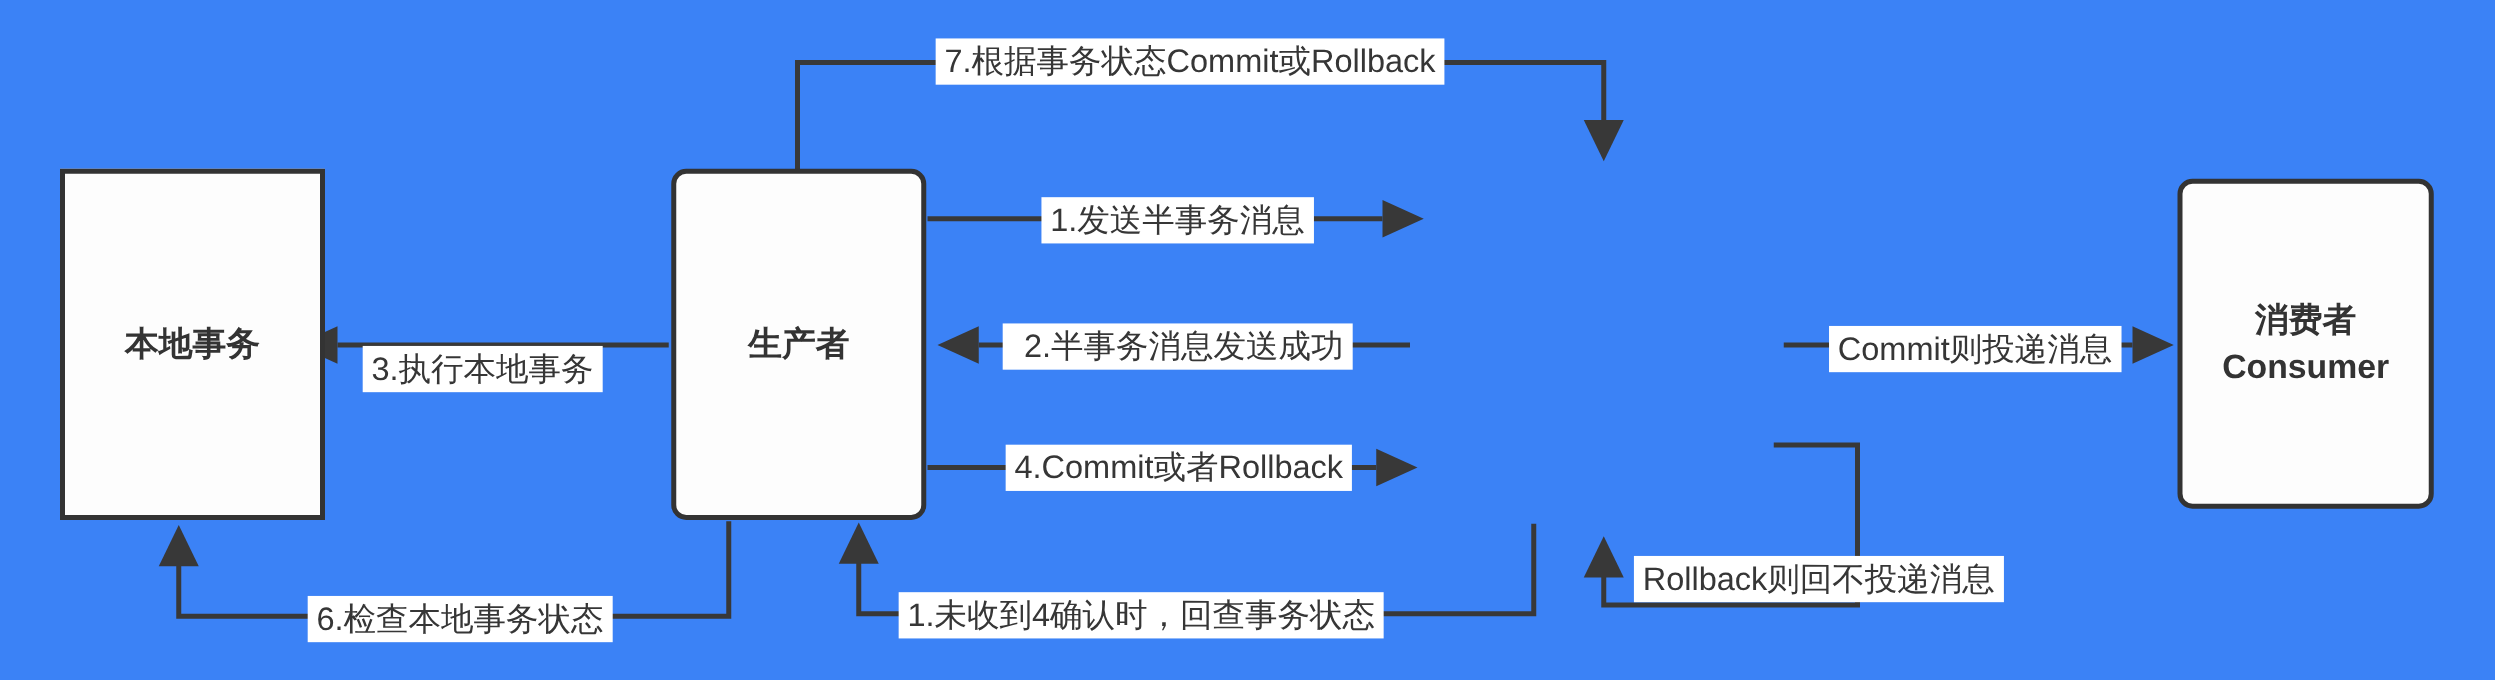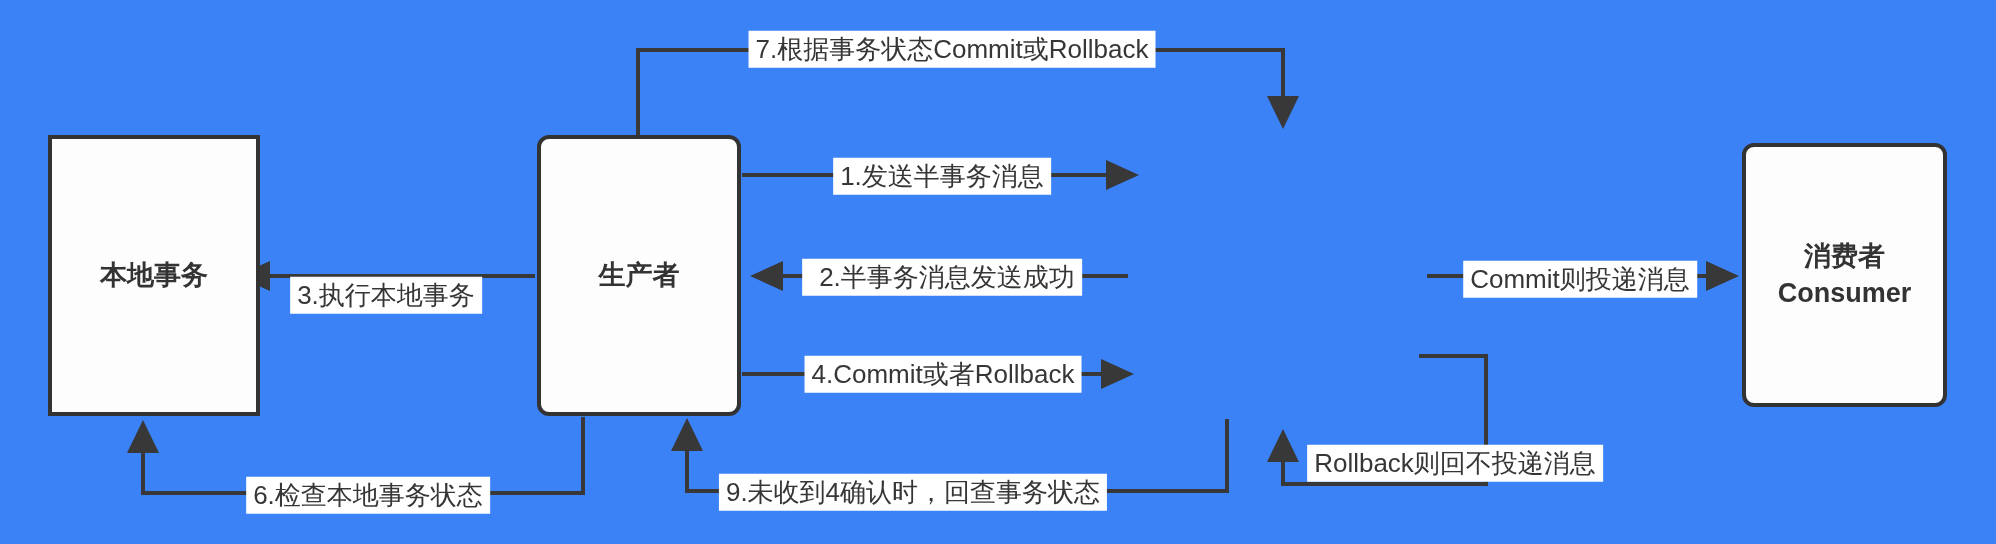--- a/index.html
+++ b/index.html
@@ -87,21 +87,21 @@
     </g>
   </svg>
 
   <div class="edge-label" style="left:952px;top:49px;">7.根据事务状态Commit或Rollback</div>
   <div class="edge-label" style="left:942px;top:176px;">1.发送半事务消息</div>
   <div class="edge-label" style="left:942px;top:277px;padding-left:17px;">2.半事务消息发送成功</div>
   <div class="edge-label" style="left:386px;top:278px;margin-top:17px;">3.执行本地事务</div>
   <div class="edge-label" style="left:943px;top:374px;">4.Commit或者Rollback</div>
   <div class="edge-label" style="left:1580px;top:279px;">Commit则投递消息</div>
   <div class="edge-label" style="left:368px;top:495px;">6.检查本地事务状态</div>
-  <div class="edge-label" style="left:913px;top:492px;">9.未收到4确认时，回查事务状态</div>
+  <div class="edge-label" style="left:913px;top:492px;">1.未收到4确认时，回查事务状态</div>
   <div class="edge-label" style="left:1455px;top:463px;">Rollback则回不投递消息</div>
 
   <div class="node" style="left:48px;top:135px;width:212px;height:281px;">
     <span>本地事务</span>
   </div>
 
   <div class="node rounded" style="left:537px;top:135px;width:204px;height:281px;">
     <span>
       <span style="display:block">生产者</span>
     </span>

